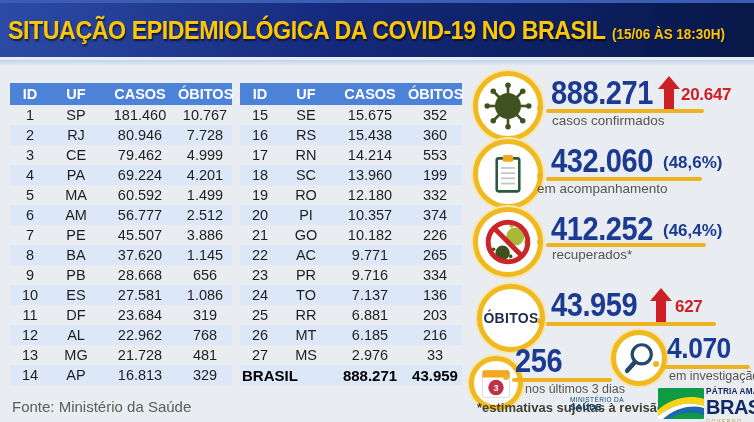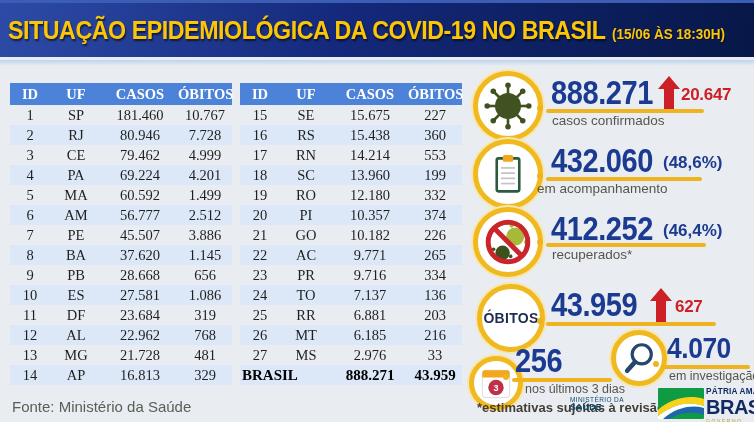--- a/index.html
+++ b/index.html
@@ -11,21 +11,21 @@
   .hdr{position:absolute;left:0;top:0;width:754px;height:57px;
        background:linear-gradient(100deg,#2d4ba6 0%,#14297c 45%,#071747 100%);
        border-top:3px solid #3c5db4;display:flex;align-items:center;padding:0 8px;}
   .hdr-inner{display:flex;align-items:baseline;gap:7px;white-space:nowrap;transform:scaleX(.93);transform-origin:0 50%;}
   .hdr-title{color:#fcc606;font-weight:bold;font-size:25px;letter-spacing:-0.5px;text-shadow:1px 2px 2px rgba(0,0,0,.6);}
   .hdr-time{color:#fcc606;font-weight:bold;font-size:14.5px;text-shadow:1px 1px 1px rgba(0,0,0,.5);}
   .hdr-strip{position:absolute;top:60px;left:0;width:754px;height:6px;background:linear-gradient(#bdd4ec,#e9edf2);}
 
   
   .table{position:absolute;top:83px;width:222px;}
-  .trow{display:grid;grid-template-columns:40px 52px 76px 54px;height:20px;align-items:center;font-family:Liberation Serif, serif;}
+  .trow{display:grid;grid-template-columns:40px 52px 76px 54px;height:20px;align-items:center;}
   .thead{height:22px;background:#4d82d9;}
   .thead .tcell{color:#fff;font-weight:bold;font-size:14.5px;}
   .tcell{text-align:center;font-size:14.5px;color:#1f1f1f;line-height:1;}
   .trow.alt{background:#dce8f8;}
   .trow.total{background:#dce8f8;grid-template-columns:92px 76px 54px;}
   .trow.total .tcell{font-weight:bold;color:#000;font-size:15px;}
   .trow.total .tcell:first-child{text-align:left;padding-left:2px;}
 
   
   .ring{position:absolute;border-radius:50%;background:#fff;border:5px solid #efb91f;
@@ -161,21 +161,21 @@
       <div class="trow thead">
         <span class="tcell">ID</span>
         <span class="tcell">UF</span>
         <span class="tcell">CASOS</span>
         <span class="tcell">ÓBITOS</span>
       </div>
       <div class="trow">
         <span class="tcell">15</span>
         <span class="tcell">SE</span>
         <span class="tcell">15.675</span>
-        <span class="tcell">227</span>
+        <span class="tcell">352</span>
       </div>
       <div class="trow alt">
         <span class="tcell">16</span>
         <span class="tcell">RS</span>
         <span class="tcell">15.438</span>
         <span class="tcell">360</span>
       </div>
       <div class="trow">
         <span class="tcell">17</span>
         <span class="tcell">RN</span>

